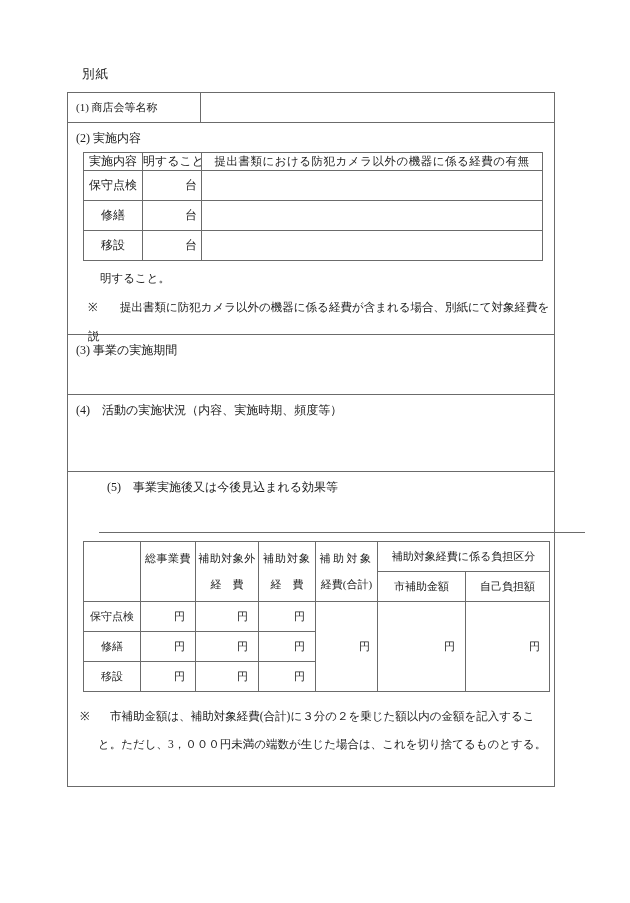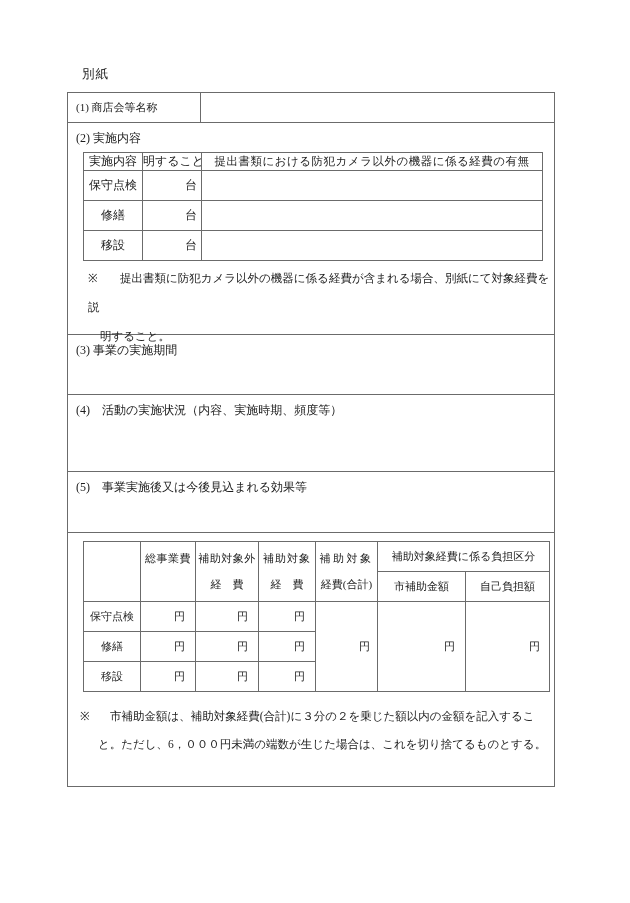--- a/index.html
+++ b/index.html
@@ -14,21 +14,21 @@
   .doc-tag{position:absolute;left:58px;top:66px;font-size:12.5px;letter-spacing:1px;margin-left:24px;}
   .outer{position:absolute;left:67px;top:92px;width:488px;height:695px;border:1px solid var(--border);}
   .row{position:relative;width:100%;}
   .row.bb{border-bottom:1px solid var(--border);}
   .r1{height:30px;display:flex;align-items:stretch;}
   .r1 .cell-label{width:133px;border-right:1px solid var(--border);display:flex;align-items:center;padding-left:8px;font-size:11px;}
   .r1 .cell-value{flex:1;}
   .r2{height:212px;}
   .r3{height:60px;}
   .r4{height:77px;}
-  .r5{height:61px;}
+  .r5{height:61px;margin-left:31px;}
   .r6{height:253px;}
   .sec-label{padding:7px 0 0 8px;font-size:12px;line-height:16px;}
   .r6 .sec-label{padding-top:6px;}
   table{border-collapse:collapse;table-layout:fixed;}
   td{border:1px solid var(--border);font-size:12px;overflow:hidden;white-space:nowrap;}
   .t2{width:459px;margin:6px 0 0 15px;}
   .t2 td{height:30px;text-align:center;vertical-align:middle;}
   .t2 tr.hd td{height:16px;}
   .t2 td.hd3{letter-spacing:0.5px;font-size:11.5px;}
   .t2 td.unit{text-align:right;padding-right:4px;}
@@ -89,22 +89,22 @@
           <td></td>
         </tr>
         <tr>
           <td>移設</td>
           <td class="unit">台</td>
           <td></td>
         </tr>
       </tbody>
         </table>
       <div class="note n2">
+        <span class="nline l2">明すること。</span>
         <span class="nline"><span class="nmk">※</span><span>提出書類に防犯カメラ以外の機器に係る経費が含まれる場合、別紙にて対象経費を説</span></span>
-        <span class="nline l2">明すること。</span>
       </div>
     </div>
 
     <div class="row r3 bb">
       <div class="sec-label">(3) 事業の実施期間</div>
       <div></div>
     </div>
 
     <div class="row r4 bb">
       <div class="sec-label">(4)　活動の実施状況（内容、実施時期、頻度等）</div>
@@ -169,18 +169,18 @@
         <tr>
           <td>移設</td>
           <td class="yen">円</td>
           <td class="yen">円</td>
           <td class="yen">円</td>
         </tr>
       </tbody>
         </table>
       <div class="note n6">
         <span class="nline"><span class="nmk">※</span><span>市補助金額は、補助対象経費(合計)に３分の２を乗じた額以内の金額を記入するこ</span></span>
-        <span class="nline l2">と。ただし、6，０００円未満の端数が生じた場合は、これを切り捨てるものとする。</span>
+        <span class="nline l2">と。ただし、3，０００円未満の端数が生じた場合は、これを切り捨てるものとする。</span>
       </div>
     </div>
 
   </div>
 </div>
 
 </body></html>

